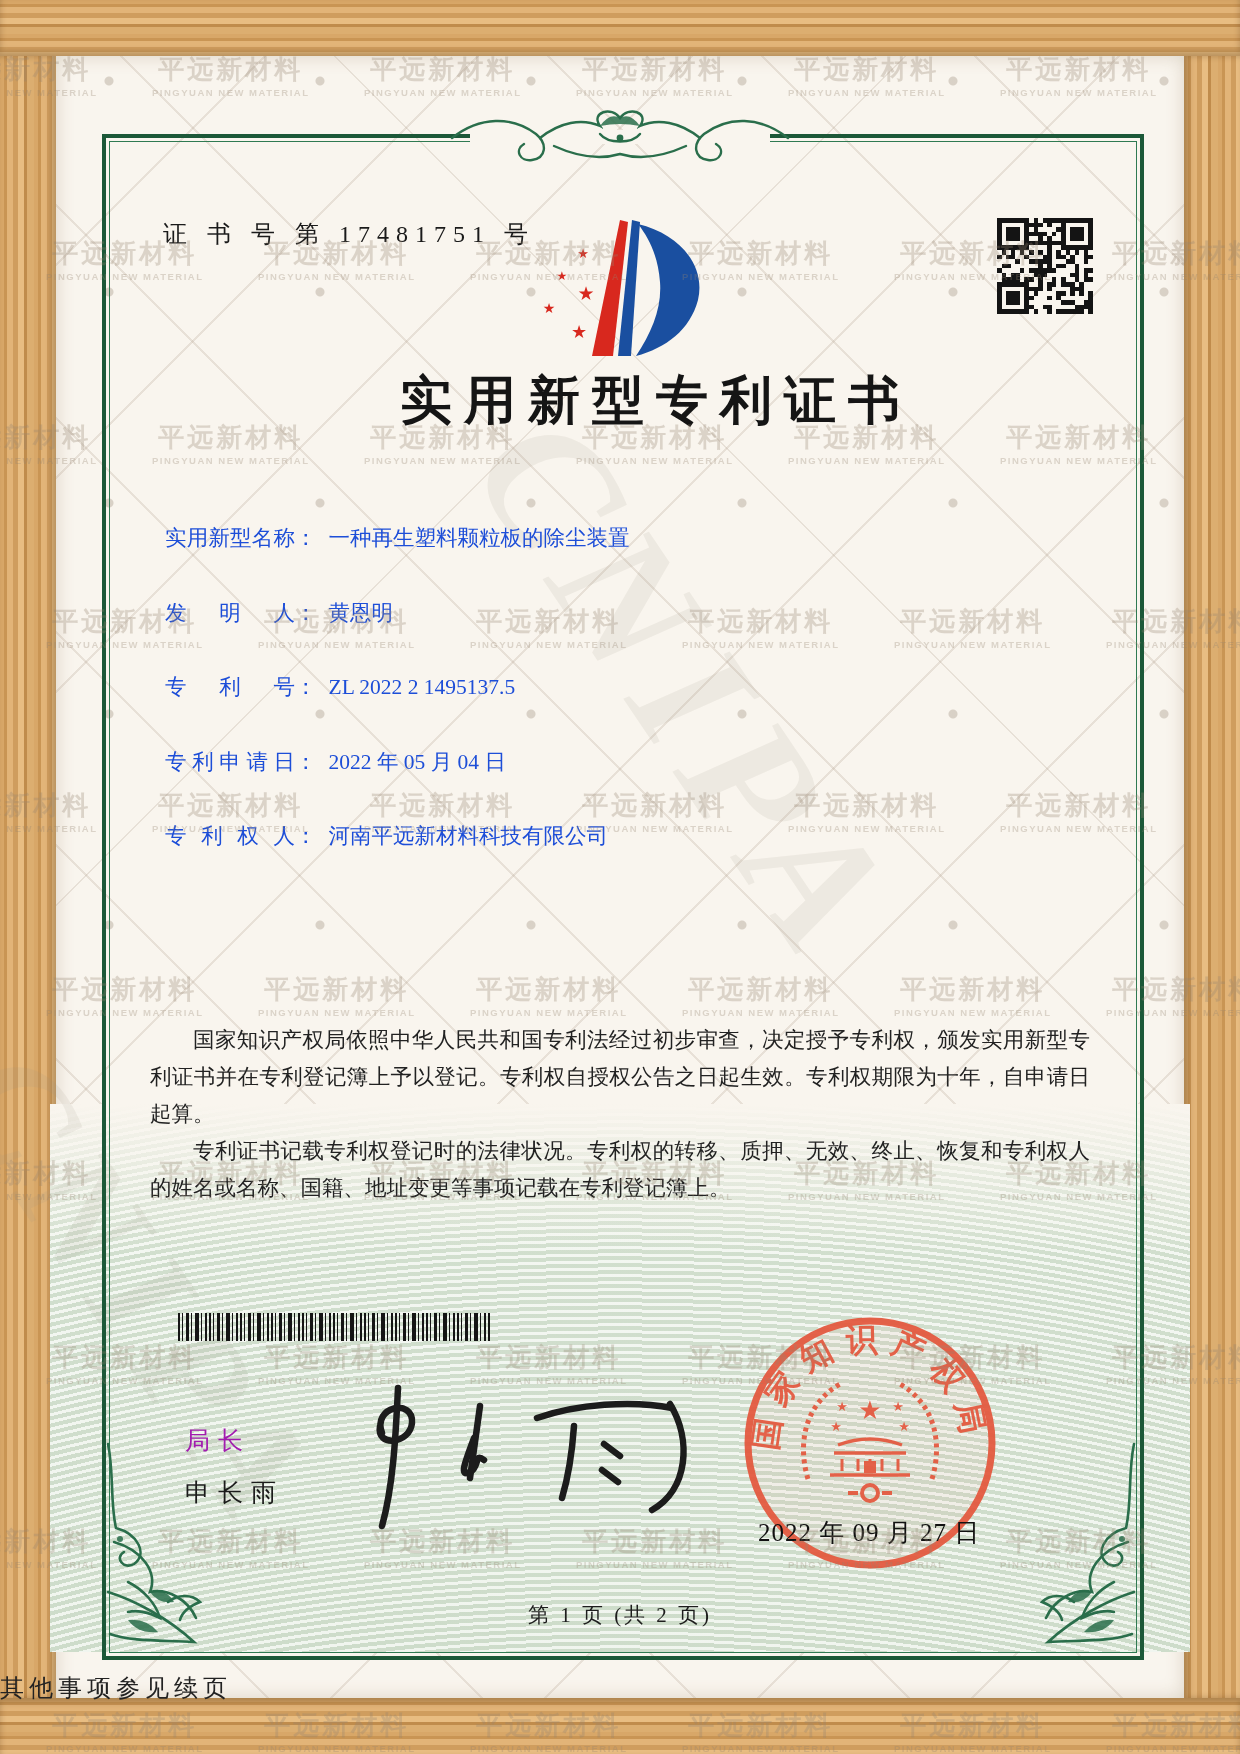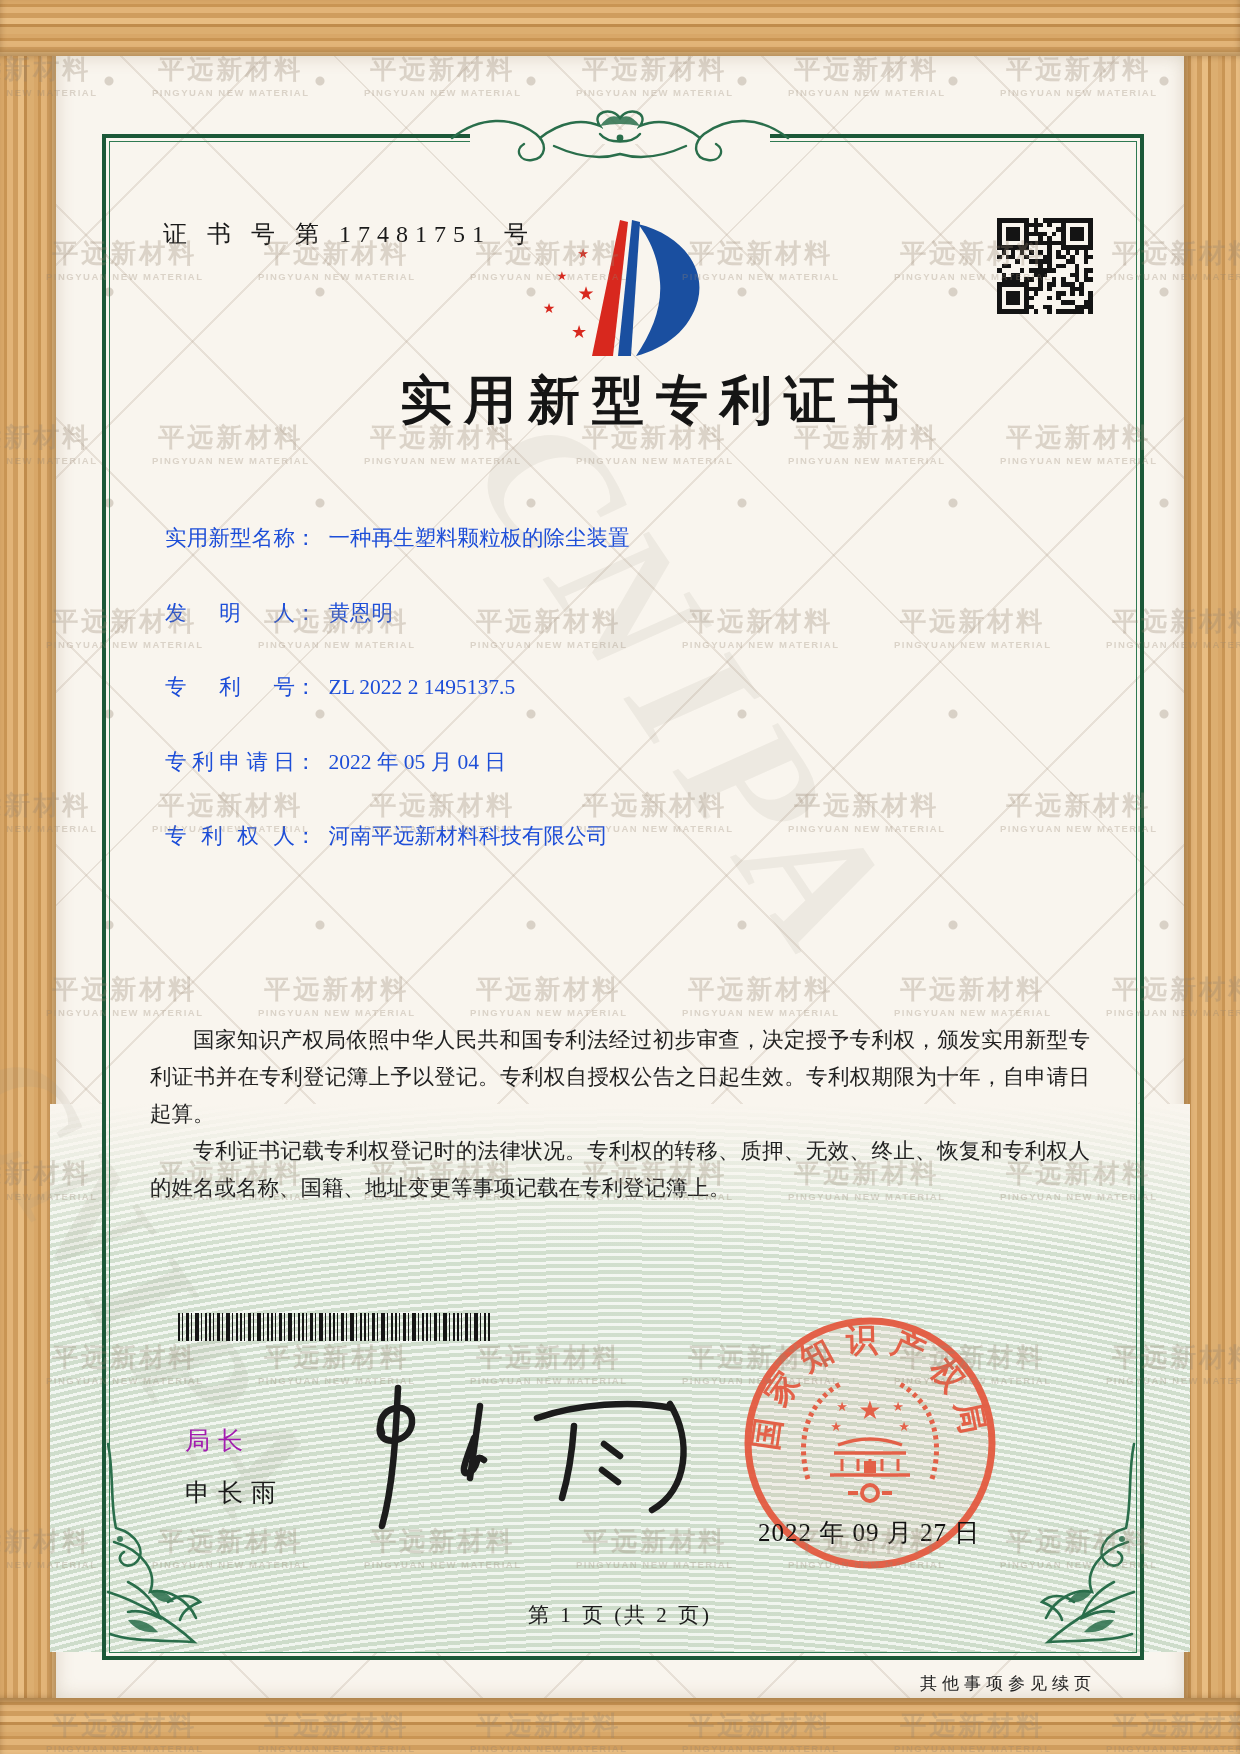--- a/index.html
+++ b/index.html
@@ -62,21 +62,21 @@
   .barcode{left:178px;top:1313px;width:312px;height:28px;z-index:10;
      background:repeating-linear-gradient(90deg,#151515 0 2px,transparent 2px 4px,#151515 4px 5px,transparent 5px 8px,#151515 8px 11px,transparent 11px 13px,#151515 13px 14px,transparent 14px 17px,#151515 17px 21px,transparent 21px 23px,#151515 23px 24px,transparent 24px 27px,#151515 27px 29px,transparent 29px 31px);}
   .director-label{left:185px;top:1424px;font-size:25px;letter-spacing:8px;color:#a21caf;
      font-family:"Liberation Sans","DejaVu Sans",sans-serif;}
   .director-name{left:185px;top:1476px;font-size:25px;letter-spacing:8px;color:#1b1b1b;
      font-family:"Liberation Sans","DejaVu Sans",sans-serif;}
   .signature{left:352px;top:1378px;z-index:11;}
   .seal{left:738px;top:1311px;z-index:12;opacity:.93;}
   .seal-date{left:758px;top:1516px;width:230px;font-size:25px;color:#111;z-index:13;letter-spacing:1px;}
   .page-info{left:0;width:1240px;top:1601px;text-align:center;font-size:21px;color:#1d1d1d;letter-spacing:3px;}
-  .foot-note{left:0;width:1096px;top:1672px;text-align:right;font-size:17px;color:#222;letter-spacing:5px;z-index:10;position:absolute;}
+  .foot-note{left:0;width:1096px;top:1672px;text-align:left;font-size:24px;color:#222;letter-spacing:5px;z-index:10;position:absolute;}
   
   .logo{left:528px;top:214px;z-index:10;}
   .qr{left:997px;top:218px;width:96px;height:96px;z-index:10;display:grid;
       grid-template-columns:repeat(21,1fr);grid-template-rows:repeat(21,1fr);background:#f9f5ee;}
   .qr div{background:transparent;}
   .qr div.on{background:#141414;}
   
   .wm-layer{position:absolute;inset:0;z-index:40;pointer-events:none;overflow:hidden;}
   .wm{position:absolute;text-align:center;color:rgba(150,131,114,.30);}
   .wm .cn{font-size:26px;font-weight:bold;letter-spacing:3px;white-space:nowrap;

